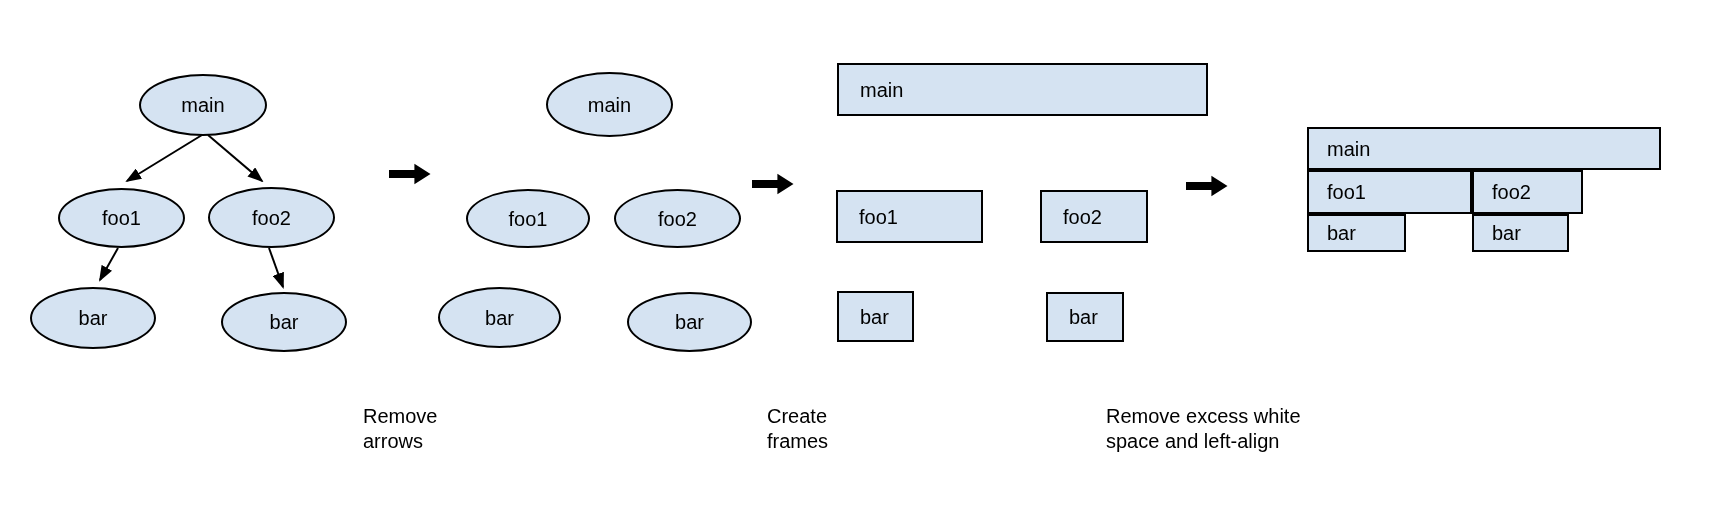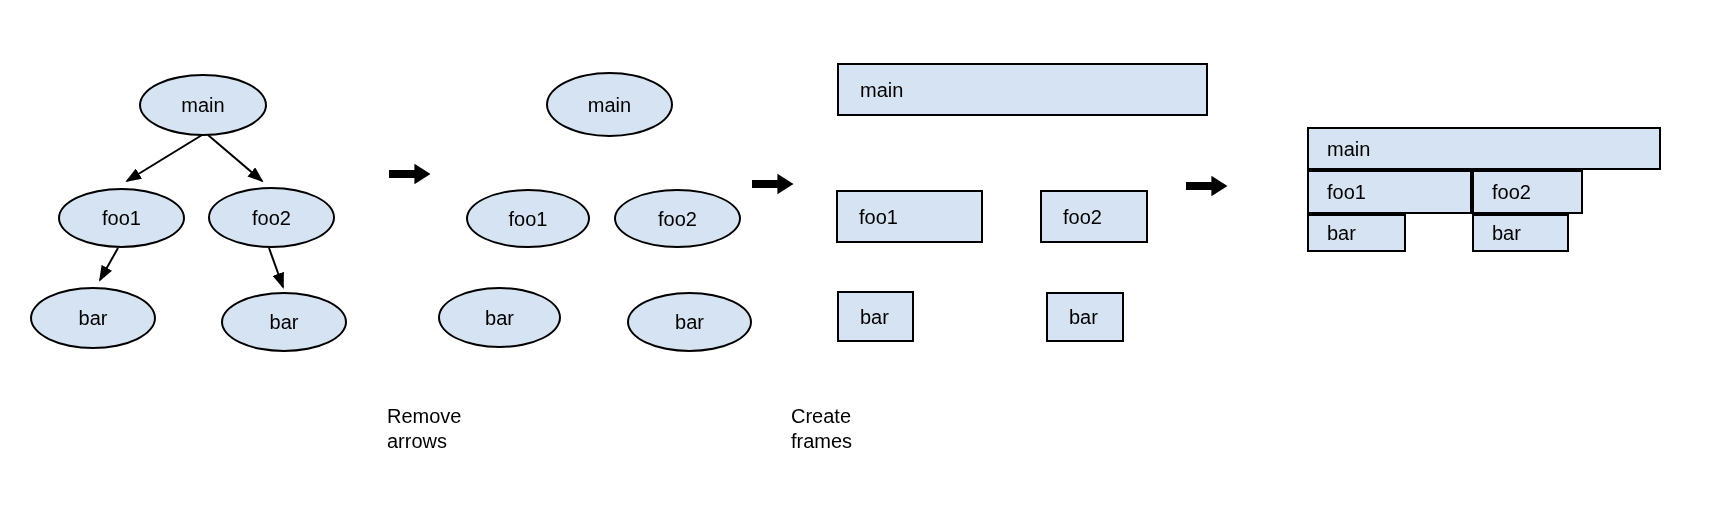--- a/index.html
+++ b/index.html
@@ -45,21 +45,20 @@
     height: 22px;
   }
   .a1 { left: 389px; top: 163px; }
   .a2 { left: 752px; top: 173px; }
   .a3 { left: 1186px; top: 175px; }
   .caption {
     position: absolute;
     font-size: 20px;
     line-height: 25px;
     white-space: pre-line;
-    margin-left: 24px;
   }
   .c1 { left: 363px; top: 404px; }
   .c2 { left: 767px; top: 404px; }
   .c3 { left: 1106px; top: 404px; }
 </style>
 </head>
 <body>
 
 <div id="canvas" style="background: rgb(255, 255, 255);">
 
@@ -82,20 +81,22 @@
     <polygon points="0,7 26,7 26,0.5 42.5,11 26,21.5 26,15 0,15" fill="#000000"></polygon>
   </svg>
   <svg class="t-arrow a3" viewBox="0 0 43 22" xmlns="http://www.w3.org/2000/svg">
     <polygon points="0,7 26,7 26,0.5 42.5,11 26,21.5 26,15 0,15" fill="#000000"></polygon>
   </svg>
 
   <div class="caption c1">Remove
 arrows</div>
   <div class="caption c2">Create
 frames</div>
+  <div class="caption c3">Remove excess white
+space and left-align</div>
 
 <div class="node ellipse" style="left: 139px; top: 74px; width: 128px; height: 62px;">
       <span>main</span>
     </div>
     <div class="node ellipse" style="left: 58px; top: 188px; width: 127px; height: 60px;">
       <span>foo1</span>
     </div>
     <div class="node ellipse" style="left: 208px; top: 187px; width: 127px; height: 61px;">
       <span>foo2</span>
     </div>

